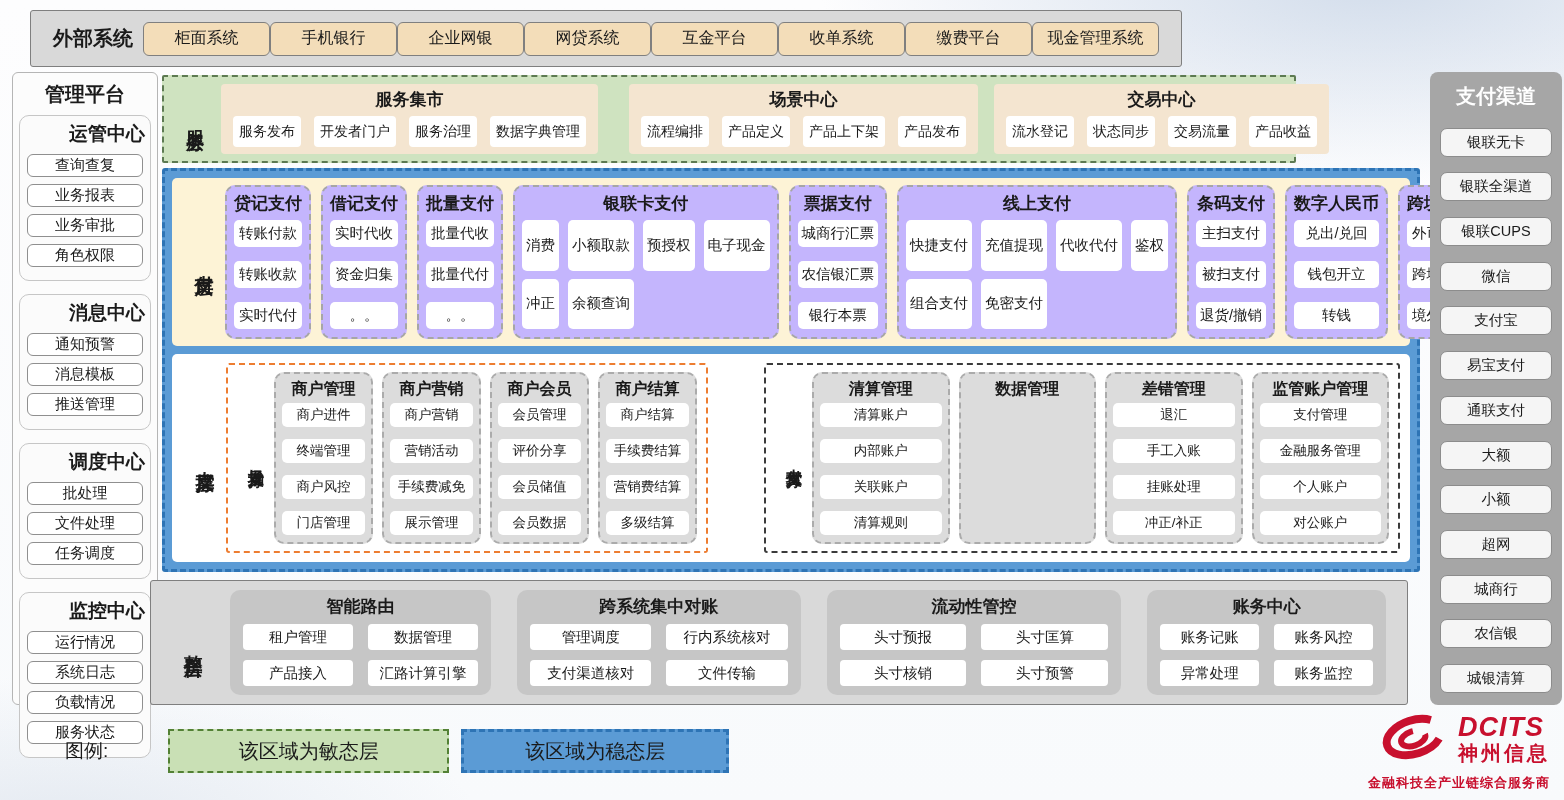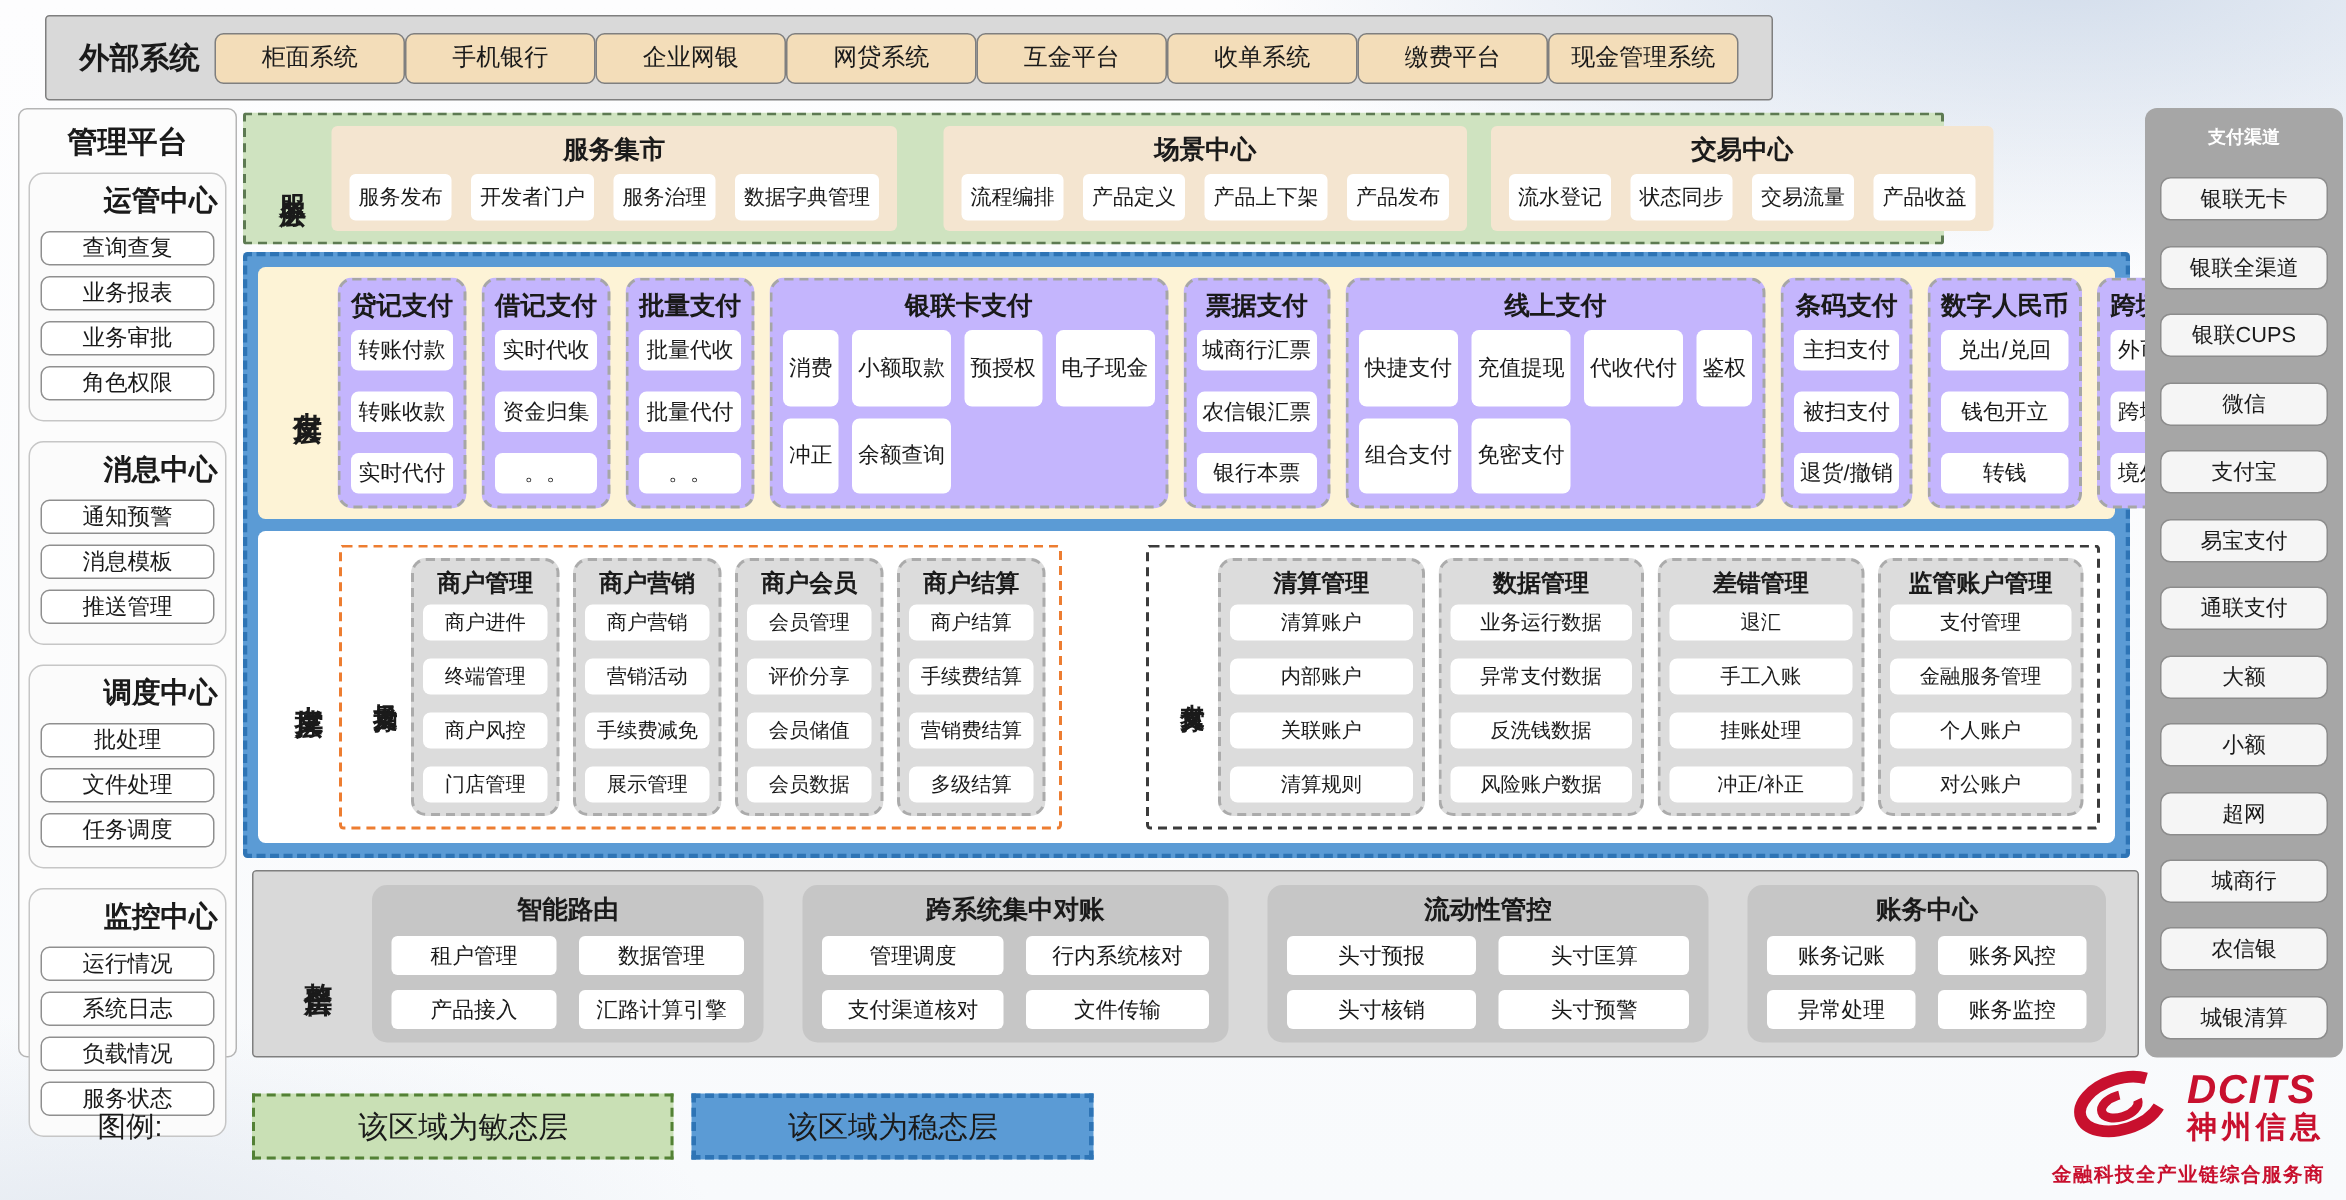--- a/index.html
+++ b/index.html
@@ -79,35 +79,35 @@
   .acc-orange{border:2px dashed #ed7d31;flex:0 0 482px;}
   .acc-dark{border:2px dashed #3b3b3b;flex:1;margin-left:46px;}
   .sup-col{background:#dcdcdc;border:2px dashed #ababab;border-radius:10px;flex:1 1 0;
     align-self:stretch;padding:2px 6px 7px;display:flex;flex-direction:column;}
   .sup-col .g-title{font-size:16px;margin:3px 0 3px;}
   .sup-items{flex:1;display:flex;flex-direction:column;justify-content:space-between;gap:7px;}
   .sup-item{background:#fff;border-radius:5px;display:flex;align-items:center;justify-content:center;
     font-size:13.5px;min-height:24px;white-space:nowrap;padding:0 3px;}
 
   
-  #integration{left:168px;top:580px;width:1258px;height:125px;background:#d9d9d9;
+  #integration{left:150px;top:580px;width:1258px;height:125px;background:#d9d9d9;
     border:1px solid #7f7f7f;border-radius:3px;display:flex;align-items:center;
     padding:9px 21px;gap:26px;}
   #integration .v-label{font-size:19px;width:32px;flex:none;}
   .int-group{background:#c6c6c6;border-radius:10px;align-self:stretch;
     padding:2px 13px 9px;display:flex;flex-direction:column;}
   .int-group .g-title{margin:3px 0 6px;}
   .int-items{flex:1;display:grid;grid-template-columns:1fr 1fr;grid-auto-rows:1fr;gap:10px 15px;}
   .int-item{background:#fff;border-radius:4px;display:flex;align-items:center;justify-content:center;
     font-size:14.5px;white-space:nowrap;padding:0 8px;}
 
   
   #channels{left:1430px;top:72px;width:132px;height:633px;background:#a6a6a6;border-radius:8px;
     padding:9px 10px 12px;display:flex;flex-direction:column;justify-content:space-between;}
-  #channels .panel-title{color:#fff;font-size:12px;font-weight:bold;text-align:center;padding:2px 0;}
+  #channels .panel-title{color:#fff;font-size:20px;font-weight:bold;text-align:center;padding:2px 0;}
   .chan-btn{background:#f5f5f5;border:1px solid #8c8c8c;border-radius:7px;height:29px;flex:none;
     display:flex;align-items:center;justify-content:center;font-size:14.5px;white-space:nowrap;}
 
   
   #legend{left:65px;top:729px;display:flex;align-items:center;}
   #legend .legend-label{font-size:19px;white-space:nowrap;}
   .legend-box{width:281px;height:44px;display:flex;align-items:center;justify-content:center;
     font-size:20px;white-space:nowrap;}
   .legend-agile{background:#c9e0b5;border:2px dashed #538135;margin-left:60px;}
   .legend-stable{background:#5b9bd5;border:3px dashed #2e74b5;margin-left:12px;width:268px;}
@@ -327,26 +327,20 @@
           <div class="g-title">清算管理</div>
           <div class="sup-items">
             <div class="sup-item">清算账户</div>
             <div class="sup-item">内部账户</div>
             <div class="sup-item">关联账户</div>
             <div class="sup-item">清算规则</div>
           </div>
         </div>
         <div class="sup-col">
           <div class="g-title">数据管理</div>
-          <div class="sup-items">
-            <div class="sup-item">业务运行数据</div>
-            <div class="sup-item">异常支付数据</div>
-            <div class="sup-item">反洗钱数据</div>
-            <div class="sup-item">风险账户数据</div>
-          </div>
         </div>
         <div class="sup-col">
           <div class="g-title">差错管理</div>
           <div class="sup-items">
             <div class="sup-item">退汇</div>
             <div class="sup-item">手工入账</div>
             <div class="sup-item">挂账处理</div>
             <div class="sup-item">冲正/补正</div>
           </div>
         </div>

